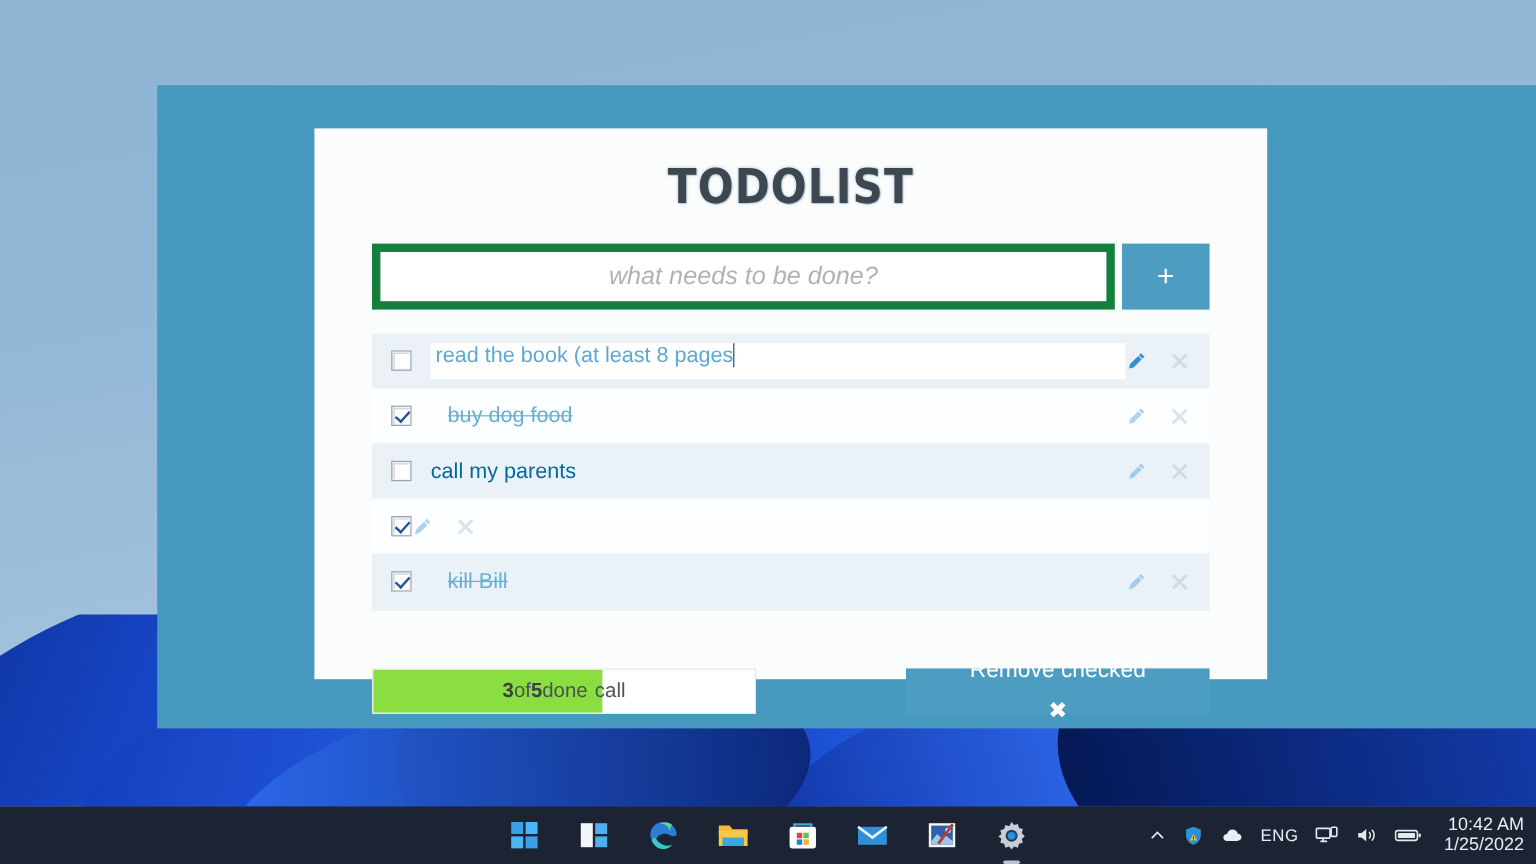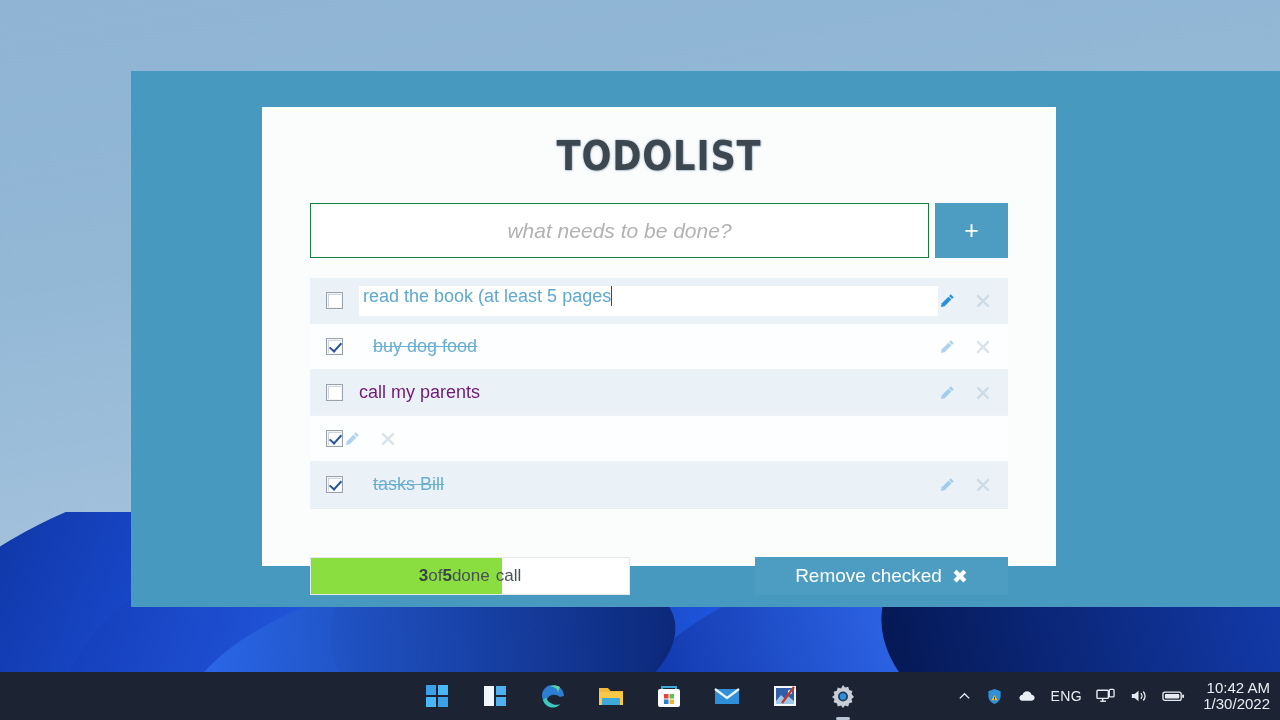--- a/index.html
+++ b/index.html
@@ -83,21 +83,21 @@
   }
 
   
   #add-row {
     display: flex;
     margin-top: 24px;
     height: 55px;
   }
   #new-task-input {
     flex: 1;
-    border: 1px solid #15803d;
+    border: 7px solid #15803d;
     background: #ffffff;
     font-size: 21px;
     font-style: italic;
     color: #b7b7b7;
     text-align: center;
     font-family: "Liberation Sans", sans-serif;
     outline: none;
   }
   #new-task-input::placeholder { color: #b2b2b2; font-style: italic; opacity: 1; }
   #add-button {
@@ -140,21 +140,21 @@
     width: 5px; height: 10px;
     border: solid #27539c;
     border-width: 0 2.4px 2.4px 0;
     transform: rotate(42deg);
   }
 
   .task-label {
     flex: 1;
     margin-left: 16px;
     font-size: 18px;
-    color: #701a75;
+    color: #0369a1;
     font-family: "Liberation Sans", sans-serif;
     white-space: nowrap;
     overflow: hidden;
   }
   .task-label.done { text-decoration: line-through; color: #6aaed2; margin-left: 30px; }
 
   .task-edit-input {
     flex: 1;
     margin-left: 16px;
     height: 30px;
@@ -216,21 +216,21 @@
   #progress-text b { font-weight: bold; color: #3a4146; }
 
   #remove-checked-button {
     width: 253px; height: 38px;
     background: #4d9cc2;
     border: none;
     color: #ffffff;
     font-size: 19px;
     cursor: pointer;
     font-family: "Liberation Sans", sans-serif;
-    display: flex; align-items: center; justify-content: center; gap: 10px;
+    display: flex; align-items: center; justify-content: center; gap: 10px; flex-direction: column;
   }
 
   
   #taskbar {
     position: absolute;
     left: 0; bottom: 0;
     width: 1280px; height: 48px;
     background: #1c2433;
     display: flex;
     align-items: center;
@@ -290,21 +290,21 @@
       <div id="app-title">TODOLIST</div>
 
       <div id="add-row">
         <input id="new-task-input" type="text" placeholder="what needs to be done?" style="">
         <button id="add-button">+</button>
       </div>
 
       <ul id="task-list">
           <li class="task-row editing">
             <span class="task-checkbox"></span>
-            <div class="task-edit-input"><span>read the book (at least 5 pages</span><span class="caret"></span></div>
+            <div class="task-edit-input"><span>read the book (at least 8 pages</span><span class="caret"></span></div>
             <div class="task-actions">
               <svg class="icon-btn icon-live" viewBox="0 0 20 20">
   <path d="M14.2 2.6l3.2 3.2-1.9 1.9-3.2-3.2z" fill="#2f8fd8"></path>
   <path d="M4.2 12.6l7.4-7.4 3.2 3.2-7.4 7.4-4.2 1z" fill="#2f8fd8"></path>
 </svg>
               <svg class="icon-btn icon-dim" viewBox="0 0 20 20">
   <path d="M4.5 4.5l11 11M15.5 4.5l-11 11" stroke="#9fb9c9" stroke-width="2.8" stroke-linecap="round" fill="none"></path>
 </svg>
             </div>
           </li>
@@ -341,21 +341,21 @@
   <path d="M14.2 2.6l3.2 3.2-1.9 1.9-3.2-3.2z" fill="#2f8fd8"></path>
   <path d="M4.2 12.6l7.4-7.4 3.2 3.2-7.4 7.4-4.2 1z" fill="#2f8fd8"></path>
 </svg>
               <svg class="icon-btn icon-dim" viewBox="0 0 20 20">
   <path d="M4.5 4.5l11 11M15.5 4.5l-11 11" stroke="#9fb9c9" stroke-width="2.8" stroke-linecap="round" fill="none"></path>
 </svg>
             </div>
           </li>
           <li class="task-row stripe">
             <span class="task-checkbox checked"></span>
-            <span class="task-label done">tasks Bill</span>
+            <span class="task-label done">kill Bill</span>
             <div class="task-actions">
               <svg class="icon-btn icon-dim" viewBox="0 0 20 20">
   <path d="M14.2 2.6l3.2 3.2-1.9 1.9-3.2-3.2z" fill="#2f8fd8"></path>
   <path d="M4.2 12.6l7.4-7.4 3.2 3.2-7.4 7.4-4.2 1z" fill="#2f8fd8"></path>
 </svg>
               <svg class="icon-btn icon-dim" viewBox="0 0 20 20">
   <path d="M4.5 4.5l11 11M15.5 4.5l-11 11" stroke="#9fb9c9" stroke-width="2.8" stroke-linecap="round" fill="none"></path>
 </svg>
             </div>
           </li>
@@ -494,18 +494,18 @@
       </div>
       <div class="tray-item">
         <svg viewBox="0 0 24 14" width="23" height="14">
           <rect x="1" y="3" width="19" height="8.5" rx="2" fill="none" stroke="#e6eaf0" stroke-width="1.4"></rect>
           <rect x="3" y="5" width="15" height="4.5" rx="1" fill="#e6eaf0"></rect>
           <rect x="21" y="5.5" width="2" height="3.5" rx="1" fill="#e6eaf0"></rect>
         </svg>
       </div>
       <div id="clock">
         <div>10:42 AM</div>
-        <div>1/30/2022</div>
+        <div>1/25/2022</div>
       </div>
     </div>
   </div>
 
 </div>
 
 </body></html>

